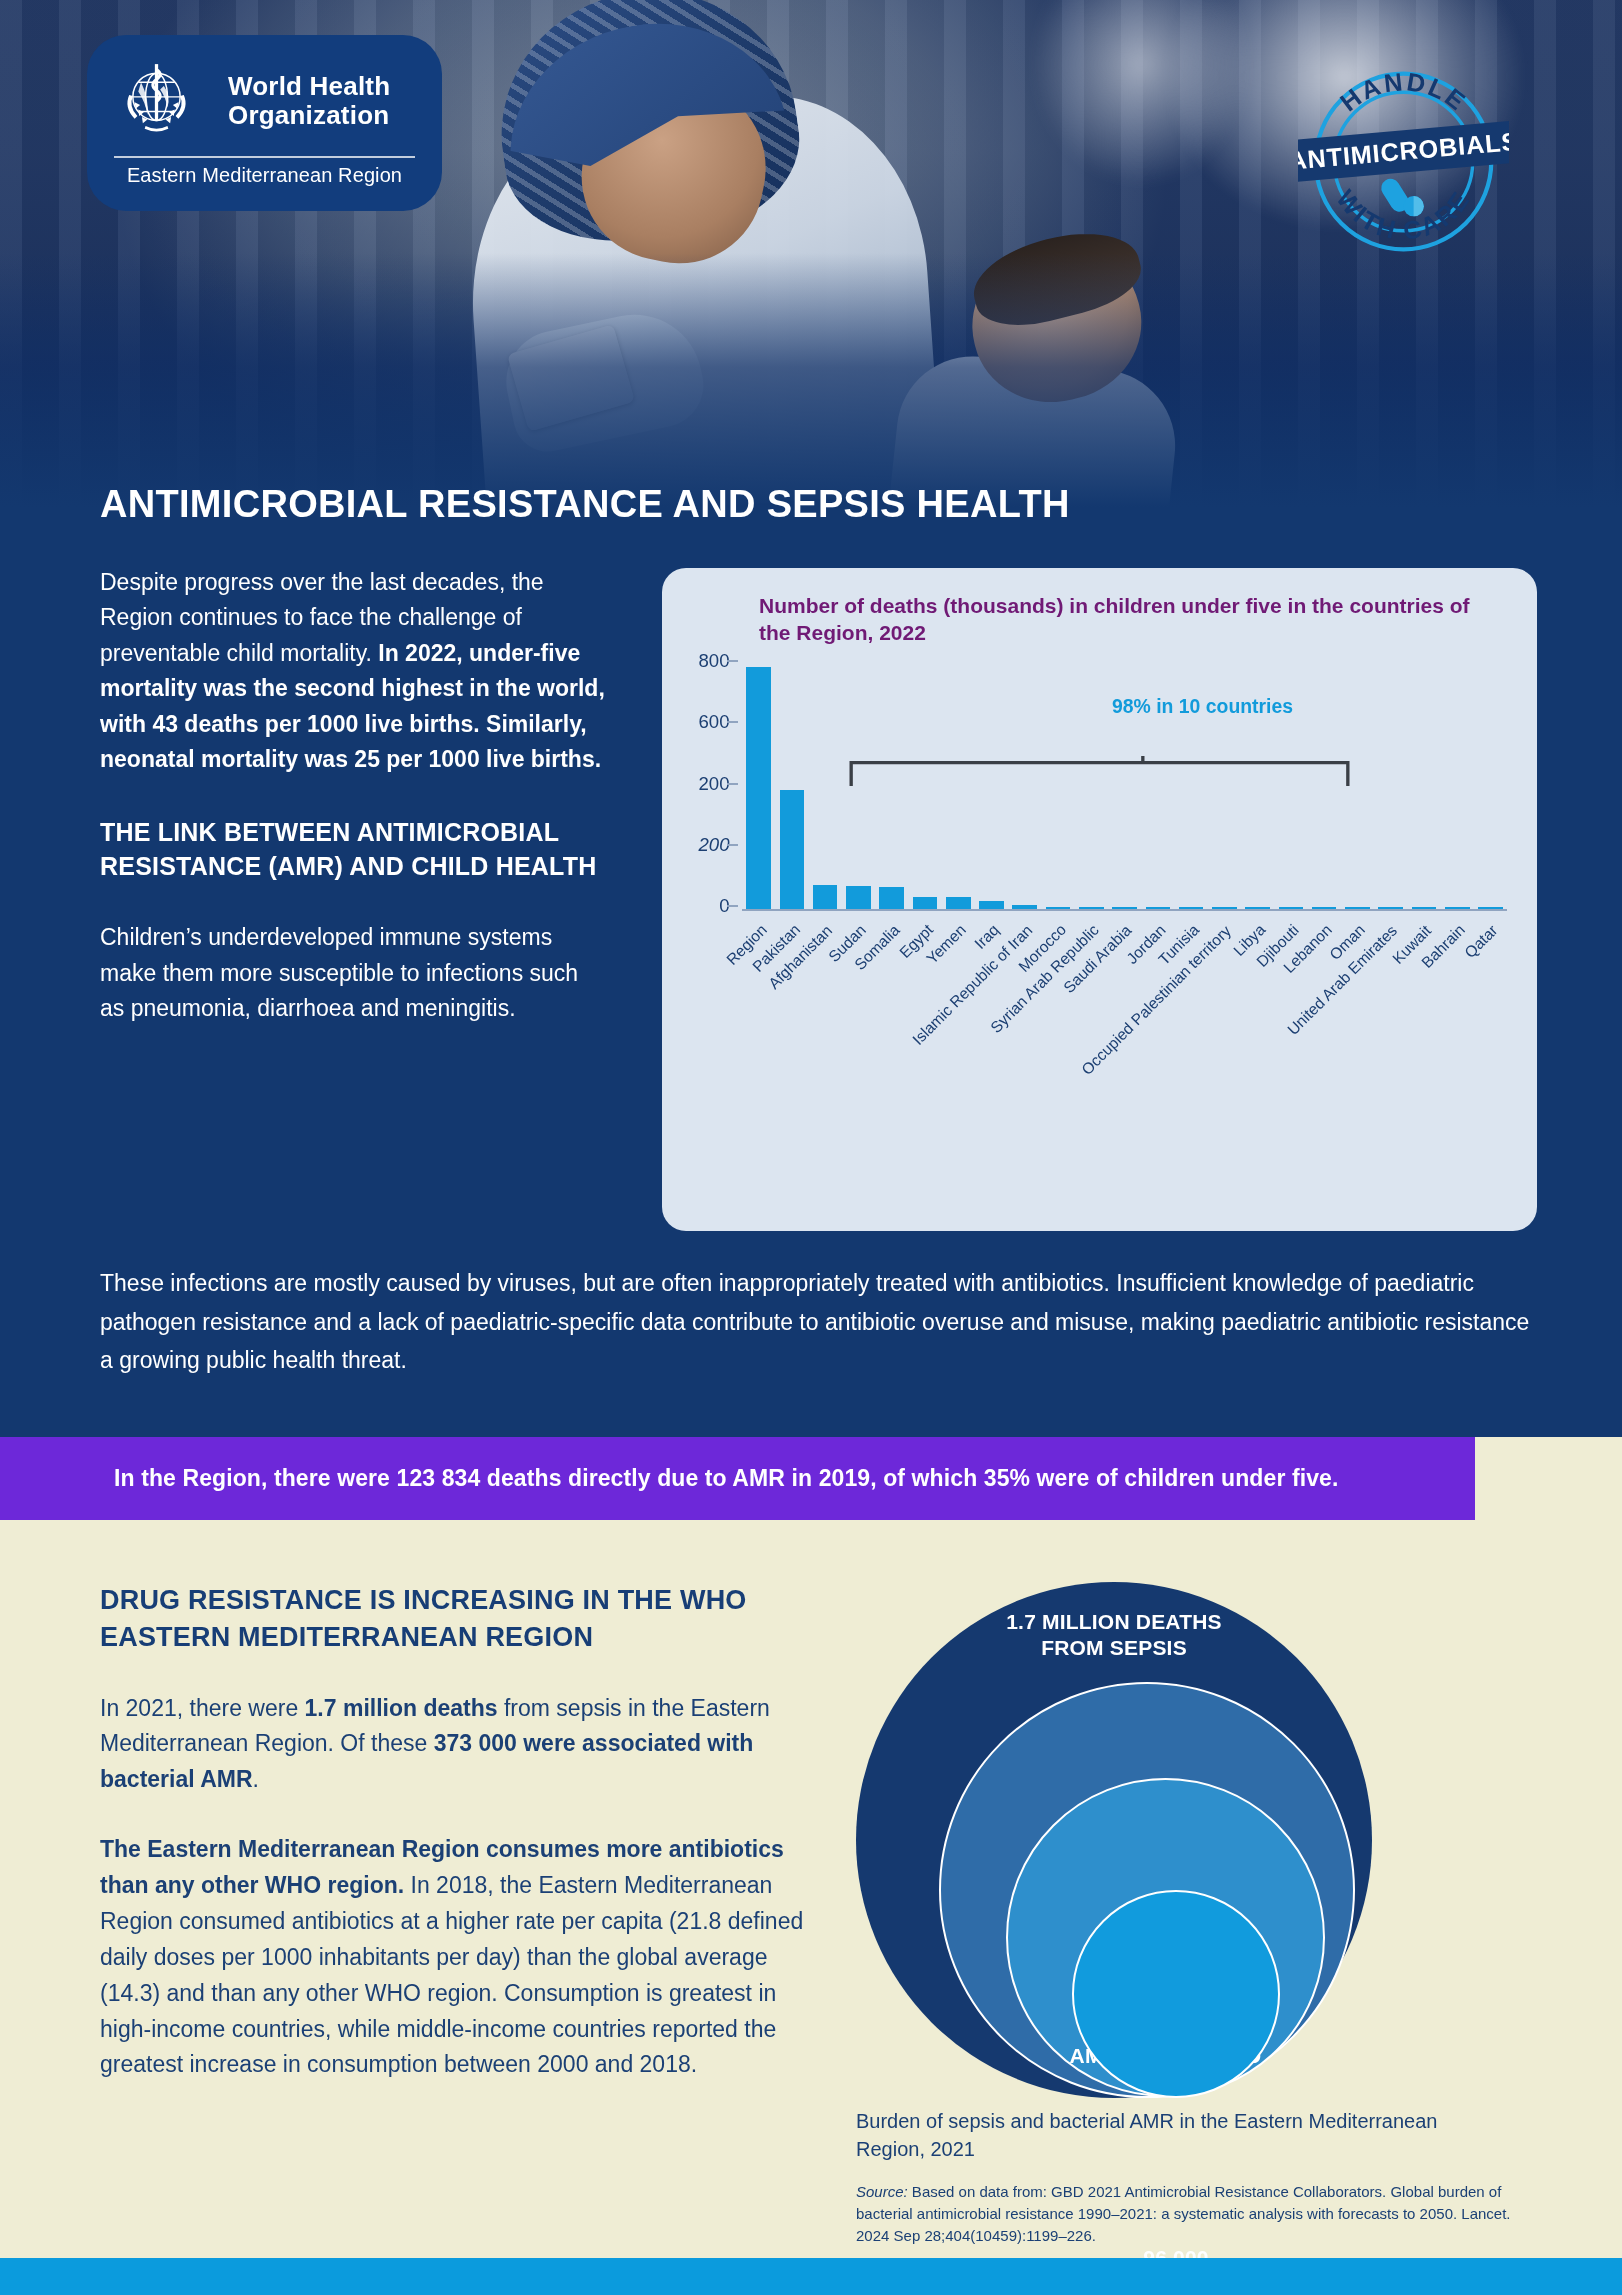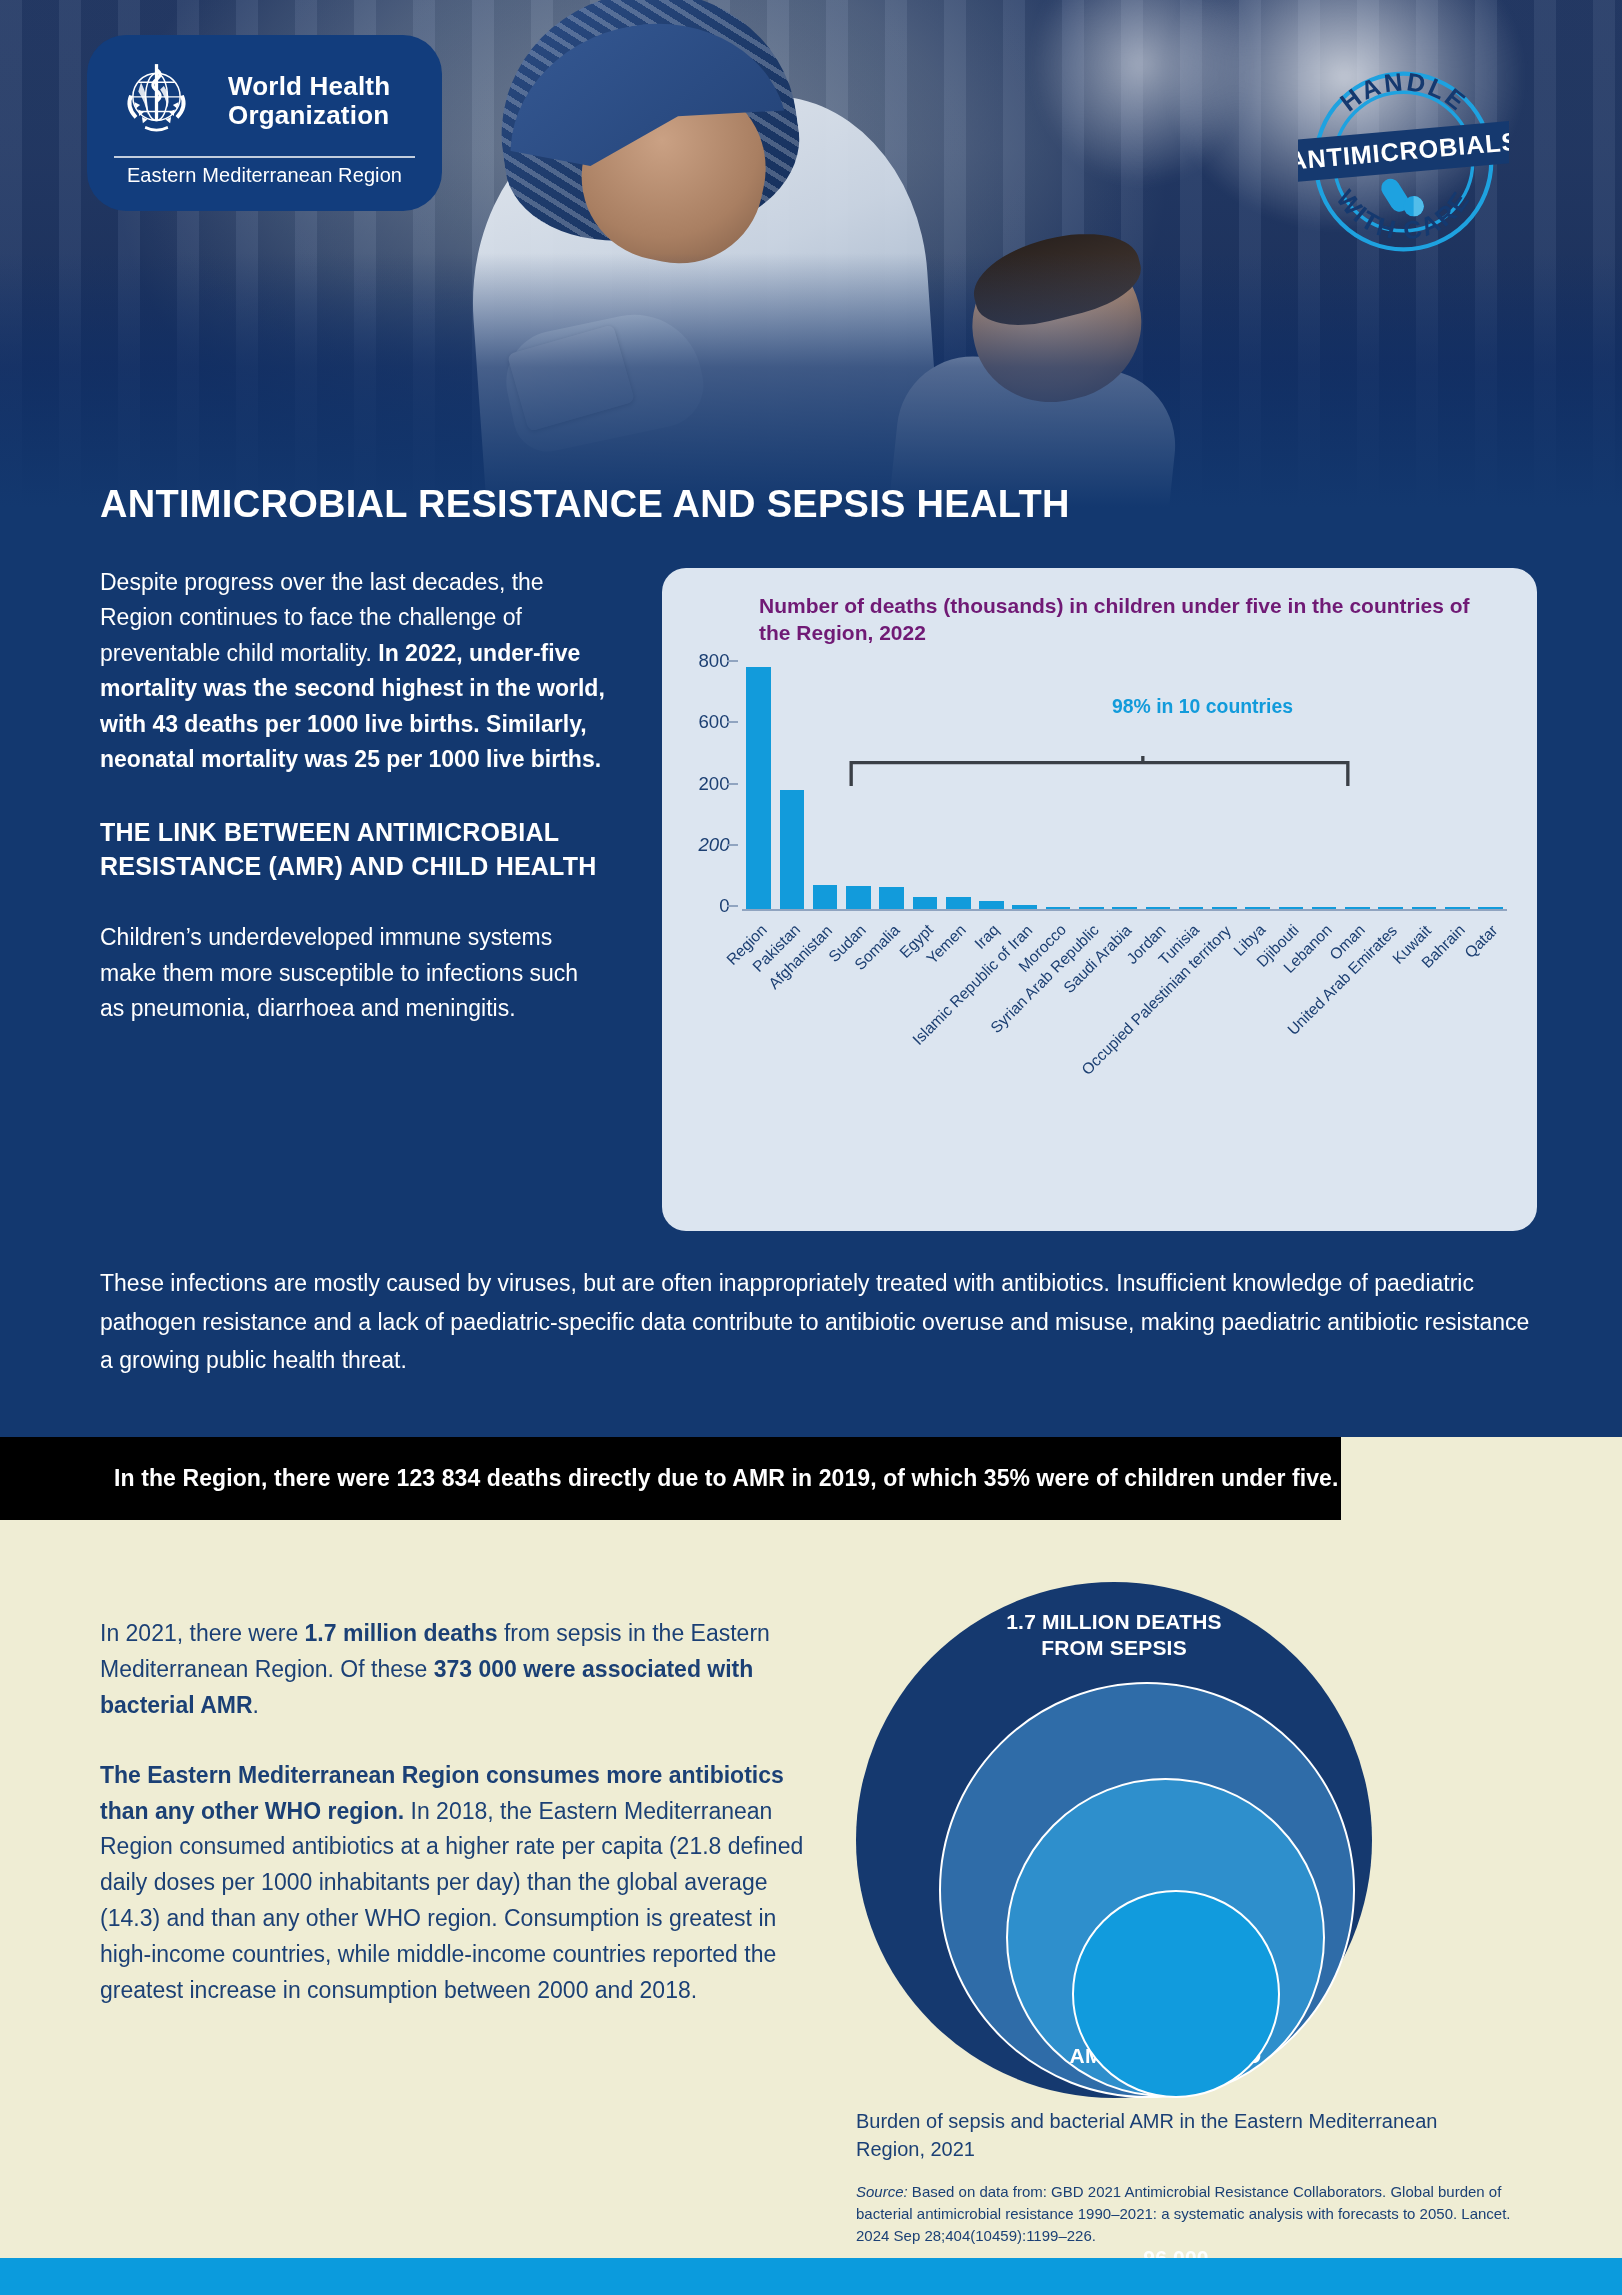--- a/index.html
+++ b/index.html
@@ -185,22 +185,22 @@
   .xlab{
     position:absolute; top:0; transform-origin:left top;
     transform:rotate(-45deg) translate(5px, 1.7px);
     color:#1c3f72; font-size:15.6px; white-space:nowrap;
     transform:rotate(-45deg);
   }
   .xlabwrap{ position:absolute; top:5px; }
 
   
   .banner{
-    position:absolute; left:0; top:1437px; width:1341px; height:83px;
-    background:#000000; display:flex; align-items:center;
+    position:absolute; left:0; top:1437px; width:1475px; height:83px;
+    background:#6d28d9; display:flex; align-items:center;
   }
   .banner span{
     color:#fff; font-size:23px; font-weight:bold; margin-left:114px; letter-spacing:0.1px;
   }
 
   
   .cream{
     position:absolute; left:0; top:1520px; width:1623px; height:725px;
     background:#EFEDD4;
   }
@@ -510,20 +510,21 @@
     </div>
 </div>
 
 <div class="banner">
   <span>In the Region, there were 123 834 deaths directly due to AMR in 2019, of which 35% were of children under five.</span>
 </div>
 
 <div class="cream"></div>
 
 <div class="lower-left">
+  <h2 class="lower-head">DRUG RESISTANCE IS INCREASING IN THE WHO EASTERN MEDITERRANEAN REGION</h2>
   <p class="lower-p">
     <span>In 2021, there were </span><b>1.7 million deaths</b><span> from sepsis in the Eastern Mediterranean Region. Of these </span><b>373 000 were associated with bacterial AMR</b><span>.</span>
   </p>
   <p class="lower-p">
     <b>The Eastern Mediterranean Region consumes more antibiotics than any other WHO region.</b><span> In 2018, the Eastern Mediterranean Region consumed antibiotics at a higher rate per capita (21.8 defined daily doses per 1000 inhabitants per day) than the global average (14.3) and than any other WHO region. Consumption is greatest in high-income countries, while middle-income countries reported the greatest increase in consumption between 2000 and 2018.</span>
   </p>
 </div>
 
 <div class="circles">
   <div class="c-out">

